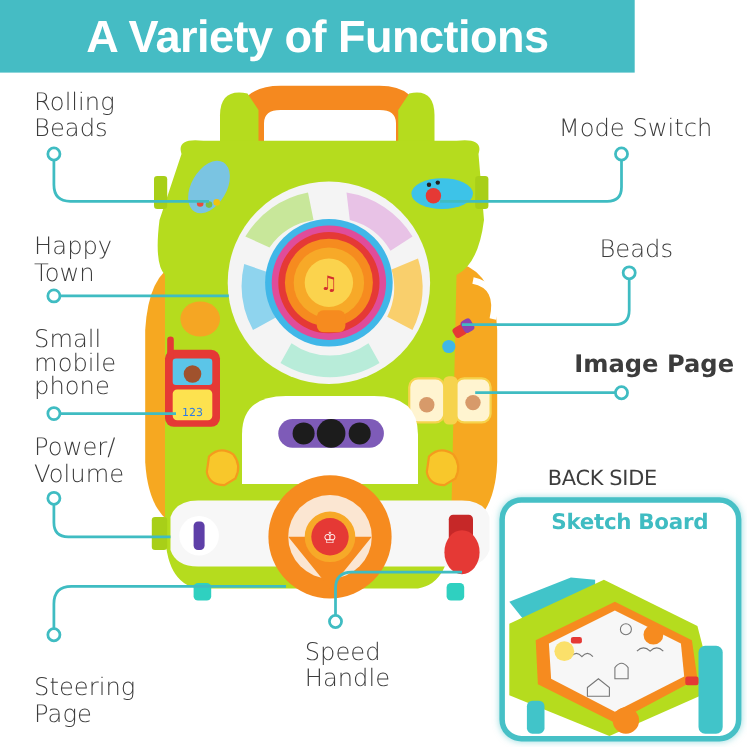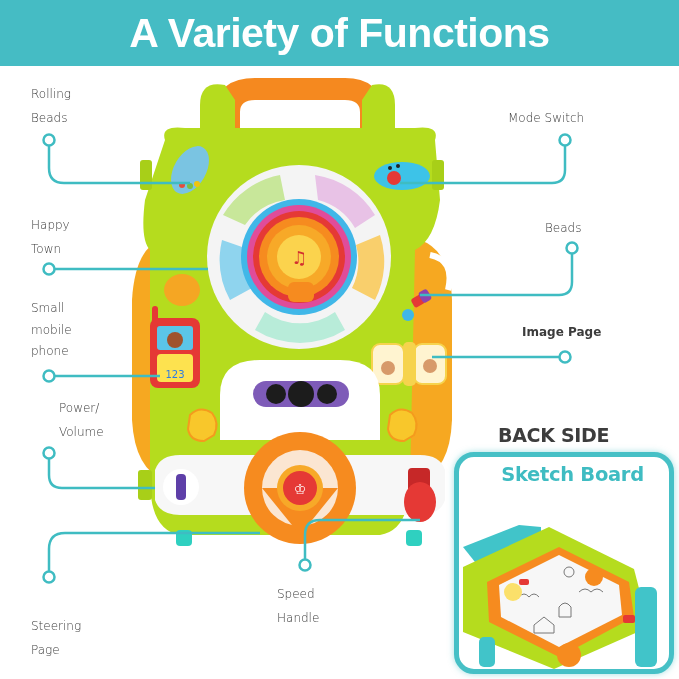--- a/index.html
+++ b/index.html
@@ -1,39 +1,39 @@
 <!DOCTYPE html>
 <html><head>
   <meta charset="utf-8">
   <style>
     * { margin: 0; padding: 0; box-sizing: border-box; }
     html, body { width: 679px; height: 679px; background: #ffffff; overflow: hidden; }
     body { position: relative; font-family: "DejaVu Sans", sans-serif; }
 
     .header {
-      position: absolute; left: 0; top: 0; width: 679px; height: 66px;
+      position: absolute; left: 0; top: 0; width: 577px; height: 66px;
       background: #45bcc4;
       display: flex; align-items: center; justify-content: center;
     }
     .header-title {
       color: #ffffff; font-family: "Liberation Sans", sans-serif;
       font-weight: bold; font-size: 41px; letter-spacing: -0.5px;
     }
 
     .label {
       position: absolute; color: #3c3c3c;
-      font-family: "DejaVu Sans", sans-serif; font-size: 12px;
+      font-family: "DejaVu Sans", sans-serif; font-size: 22px;
       line-height: 24px; font-weight: 300; white-space: nowrap;
     }
 
     svg.overlay { position: absolute; left: 0; top: 0; width: 679px; height: 679px; }
 
     .back-title {
       position: absolute; left: 498px; top: 424px;
-      font-family: "DejaVu Sans", sans-serif; font-weight: bold;
+      font-family: "DejaVu Sans", sans-serif; font-weight: normal;
       font-size: 19px; color: #3d3d3d; letter-spacing: -0.3px;
     }
     .sketch-frame {
       position: absolute; left: 454px; top: 452px; width: 220px; height: 222px;
       border: 5px solid #46c0c6; border-radius: 20px; background: #ffffff;
       box-shadow: 0 0 6px rgba(70,192,198,0.5);
       overflow: hidden;
     }
     .sketch-title {
       position: absolute; left: 0; top: 6px; width: 100%; text-align: center;
@@ -175,21 +175,21 @@
 </div>
 <div class="label" style="left:31px; top:213px;">
   <div>Happy</div>
   <div>Town</div>
 </div>
 <div class="label" style="left:31px; top:298px; line-height:21.5px;">
   <div>Small</div>
   <div>mobile</div>
   <div>phone</div>
 </div>
-<div class="label" style="left:31px; top:396px;margin-left:28px;">
+<div class="label" style="left:31px; top:396px;">
   <div>Power/</div>
   <div>Volume</div>
 </div>
 <div class="label" style="left:31px; top:586px;margin-top:28px;">
   <div>Steering</div>
   <div>Page</div>
 </div>
 
 <div class="label" style="left:277px; top:582px;">
   <div>Speed</div>

